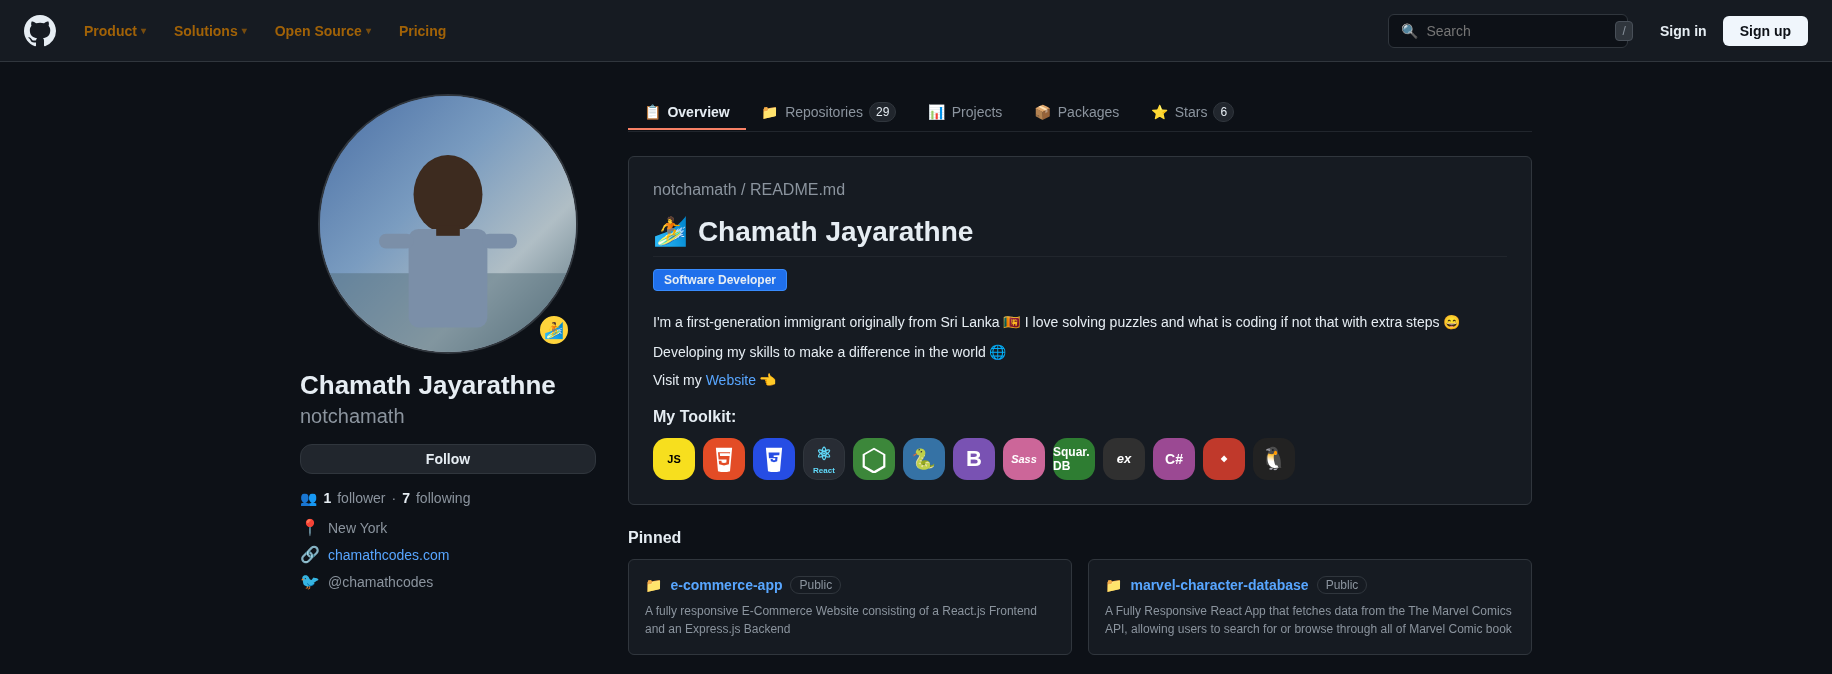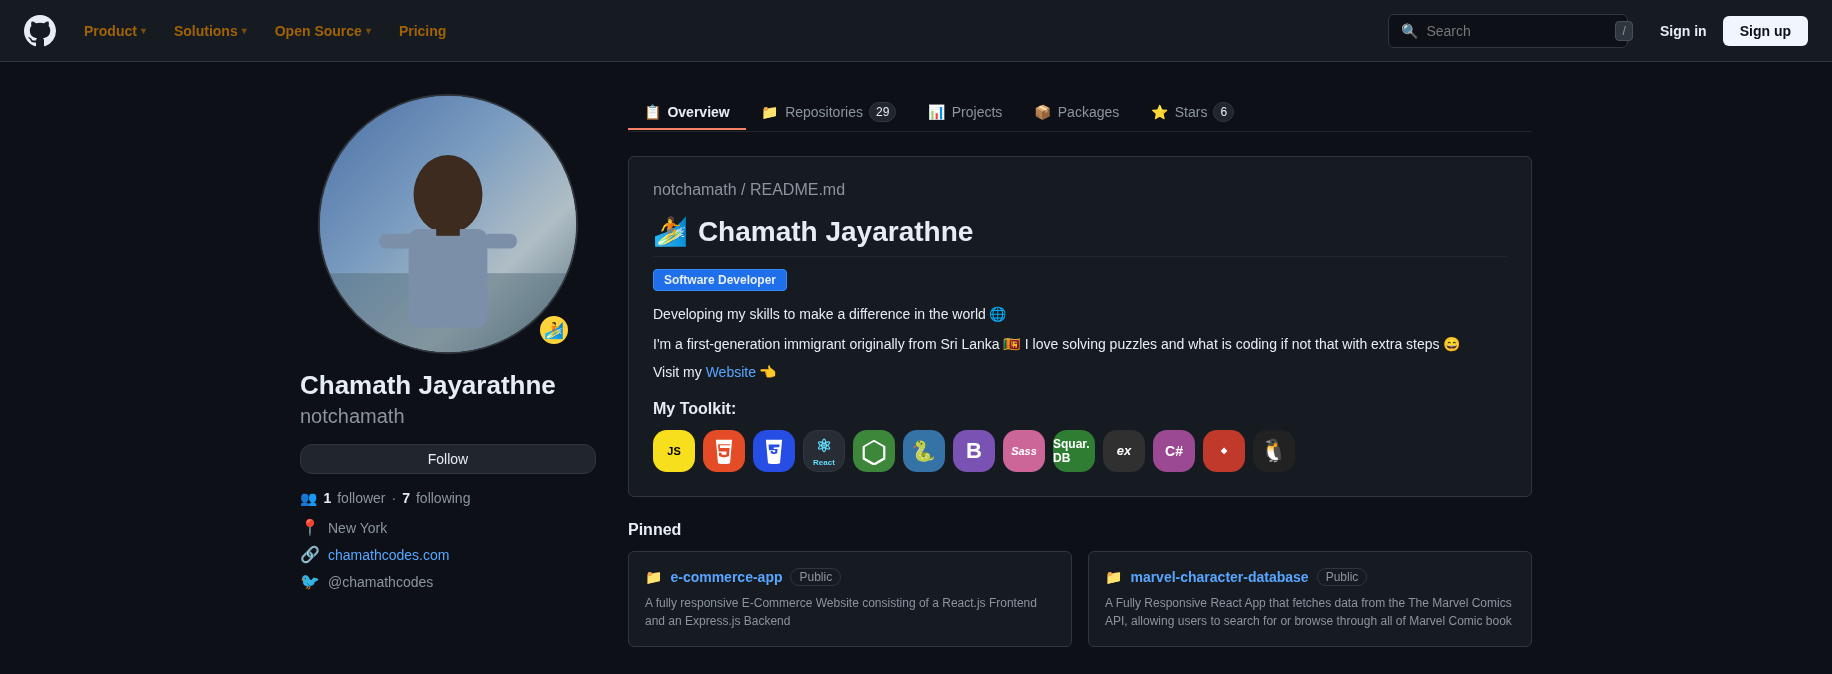--- a/index.html
+++ b/index.html
@@ -162,21 +162,21 @@
       color: #8b949e;
       margin-bottom: 16px;
     }
     .btn-follow {
       width: 100%;
       padding: 6px 16px;
       background: #21262d;
       border: 1px solid #30363d;
       color: #e6edf3;
       font-size: 14px;
-      font-weight: 400;
+      font-weight: 700;
       cursor: pointer;
       border-radius: 12px;
       margin-bottom: 16px;
     }
     .followers-info {
       display: flex;
       align-items: center;
       gap: 6px;
       color: #8b949e;
       font-size: 14px;
@@ -273,21 +273,21 @@
       border-bottom: 1px solid #21262d;
     }
     .badge-software-dev {
       display: inline-block;
       background: #1f6feb;
       color: #e6edf3;
       font-size: 12px;
       font-weight: 600;
       padding: 3px 10px;
       border-radius: 4px;
-      margin-bottom: 12px;
+      margin-bottom: 20px;
       border: 1px solid #388bfd;
     }
     .readme-bio {
       color: #e6edf3;
       font-size: 14px;
       line-height: 1.6;
       margin-bottom: 8px;
     }
     .readme-website {
       font-size: 14px;
@@ -523,22 +523,22 @@
     <div class="readme-card">
       <div class="readme-breadcrumb">notchamath / README.md</div>
 
       <div class="readme-title">
         <span>🏄</span>
         <span>Chamath Jayarathne</span>
       </div>
 
       <div class="badge-software-dev">Software Developer</div>
 
+      <p class="readme-bio">I'm a first-generation immigrant originally from Sri Lanka 🇱🇰 I love solving puzzles and what is coding if not that with extra steps 😄</p>
       <p class="readme-bio">Developing my skills to make a difference in the world 🌐</p>
-      <p class="readme-bio">I'm a first-generation immigrant originally from Sri Lanka 🇱🇰 I love solving puzzles and what is coding if not that with extra steps 😄</p>
 
       <p class="readme-website">
         <span>Visit my</span>
         <span> </span>
         <a href="#">Website</a>
         <span> </span>
         <span>👈</span>
       </p>
 
       <p class="toolkit-title">My Toolkit:</p>

